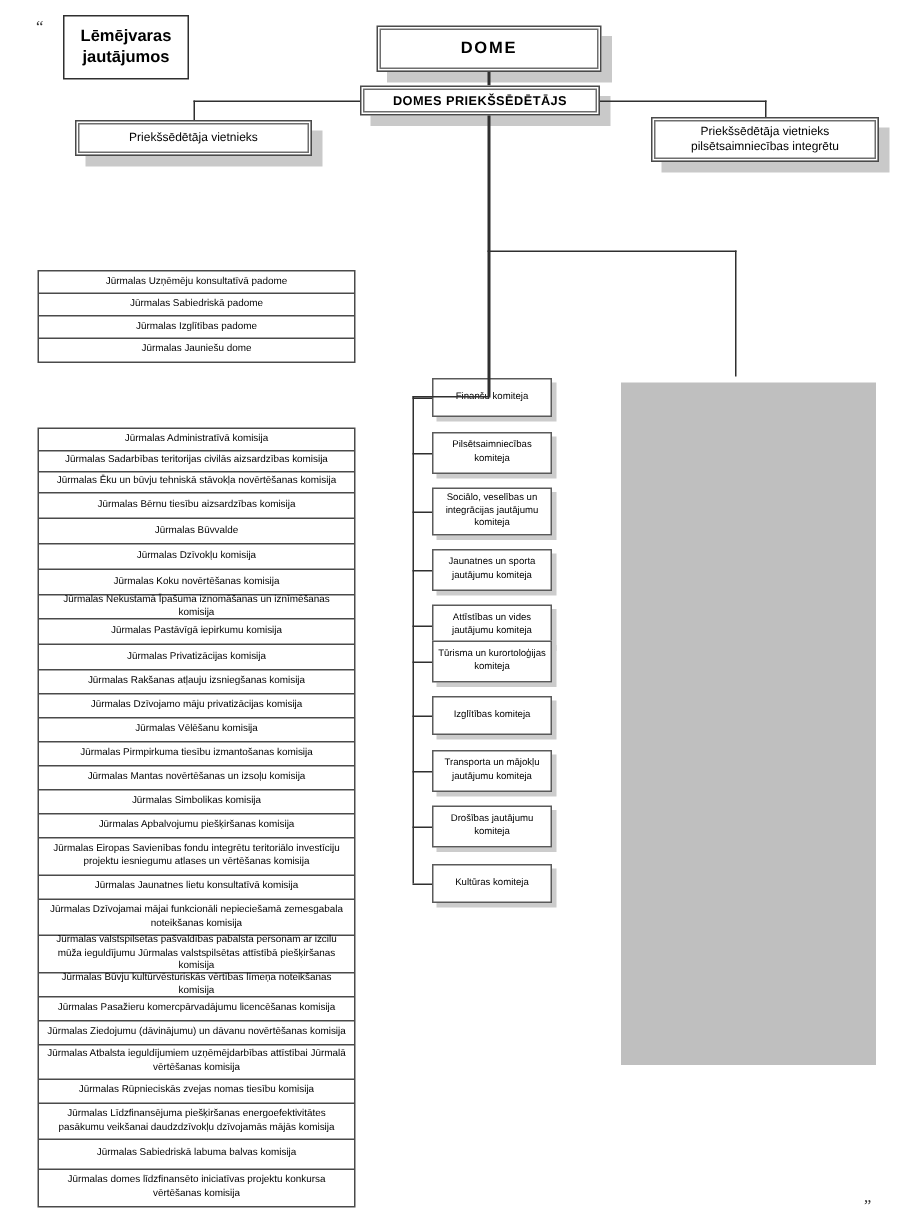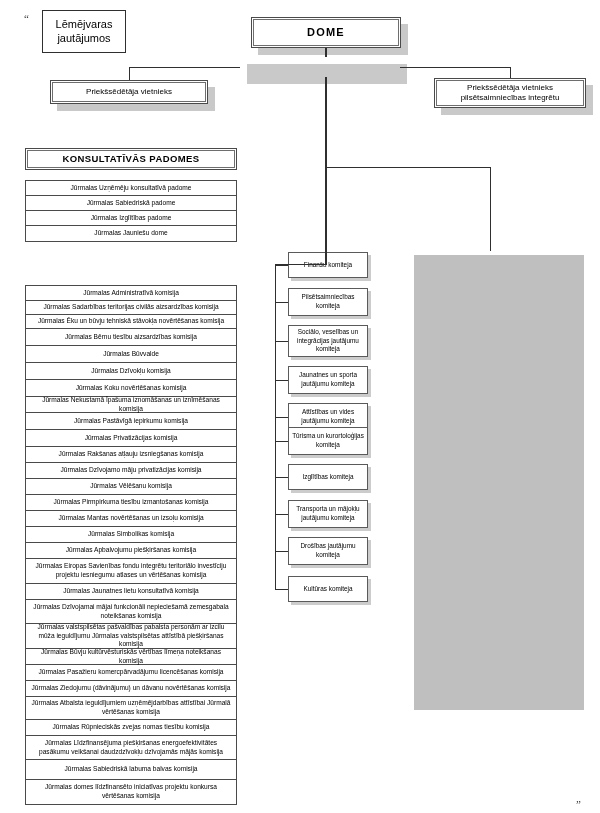--- a/index.html
+++ b/index.html
@@ -53,20 +53,21 @@
     position: absolute;
     background: #2f2f2f;
   }
 
   
   #title-box {
     left: 42px; top: 10px; width: 84px; height: 43px;
     font-size: 11px;
     flex-direction: column;
     border: 1px solid #2f2f2f;
+    font-weight: bold;
   }
   #title-box span { display: block; }
 
   .label-quote {
     position: absolute;
     left: 24px; top: 12px;
     font-size: 11px;
     font-family: "Liberation Serif", serif;
     color: #333;
   }
@@ -176,20 +177,21 @@
     <span>Lēmējvaras</span>
     <span>jautājumos</span>
   </div>
 
   <div class="shadow" id="dome-shadow"></div>
   <div class="box heavy" id="dome-box">DOME</div>
 
   <div class="trunk" style="left:325px; top:48px; width:1.5px; height:9px;"></div>
 
   <div class="shadow" id="chair-shadow"></div>
+  <div class="box heavy" id="chair-box">DOMES PRIEKŠSĒDĒTĀJS</div>
 
   <div class="leg" style="left:129px; top:66.5px; width:111px; height:1.3px;"></div>
   <div class="leg" style="left:129px; top:66.5px; width:1.3px; height:14px;"></div>
   <div class="shadow" id="deputy1-shadow"></div>
   <div class="box heavy" id="deputy1-box">Priekšsēdētāja vietnieks</div>
 
   <div class="leg" style="left:400px; top:66.5px; width:111px; height:1.3px;"></div>
   <div class="leg" style="left:510px; top:66.5px; width:1.3px; height:12px;"></div>
   <div class="shadow" id="deputy2-shadow"></div>
   <div class="box heavy" id="deputy2-box" style="flex-direction:column;">
@@ -198,21 +200,20 @@
   </div>
 
   <div class="trunk" style="left:325px; top:77px; width:1.5px; height:188px;"></div>
 
   <div class="trunk" style="left:325px; top:167px; width:166px; height:1.3px;"></div>
   <div class="trunk" style="left:490px; top:167px; width:1.3px; height:84px;"></div>
 
   <div class="trunk" style="left:275px; top:264px; width:51px; height:1.3px;"></div>
   <div class="trunk" style="left:275px; top:264px; width:1.3px; height:325px;"></div>
 
-  <div class="box heavy panel-head" id="councils-head">KONSULTATĪVĀS PADOMES</div>
   <div class="list" id="councils-list">
       <div class="row">Jūrmalas Uzņēmēju konsultatīvā padome</div>
       <div class="row">Jūrmalas Sabiedriskā padome</div>
       <div class="row">Jūrmalas Izglītības padome</div>
       <div class="row">Jūrmalas Jauniešu dome</div>
     </div>
 
   <div class="list" id="commissions-list">
       <div class="row" style="height: 15px;">Jūrmalas Administratīvā komisija</div>
       <div class="row" style="height: 14px;">Jūrmalas Sadarbības teritorijas civilās aizsardzības komisija</div>

